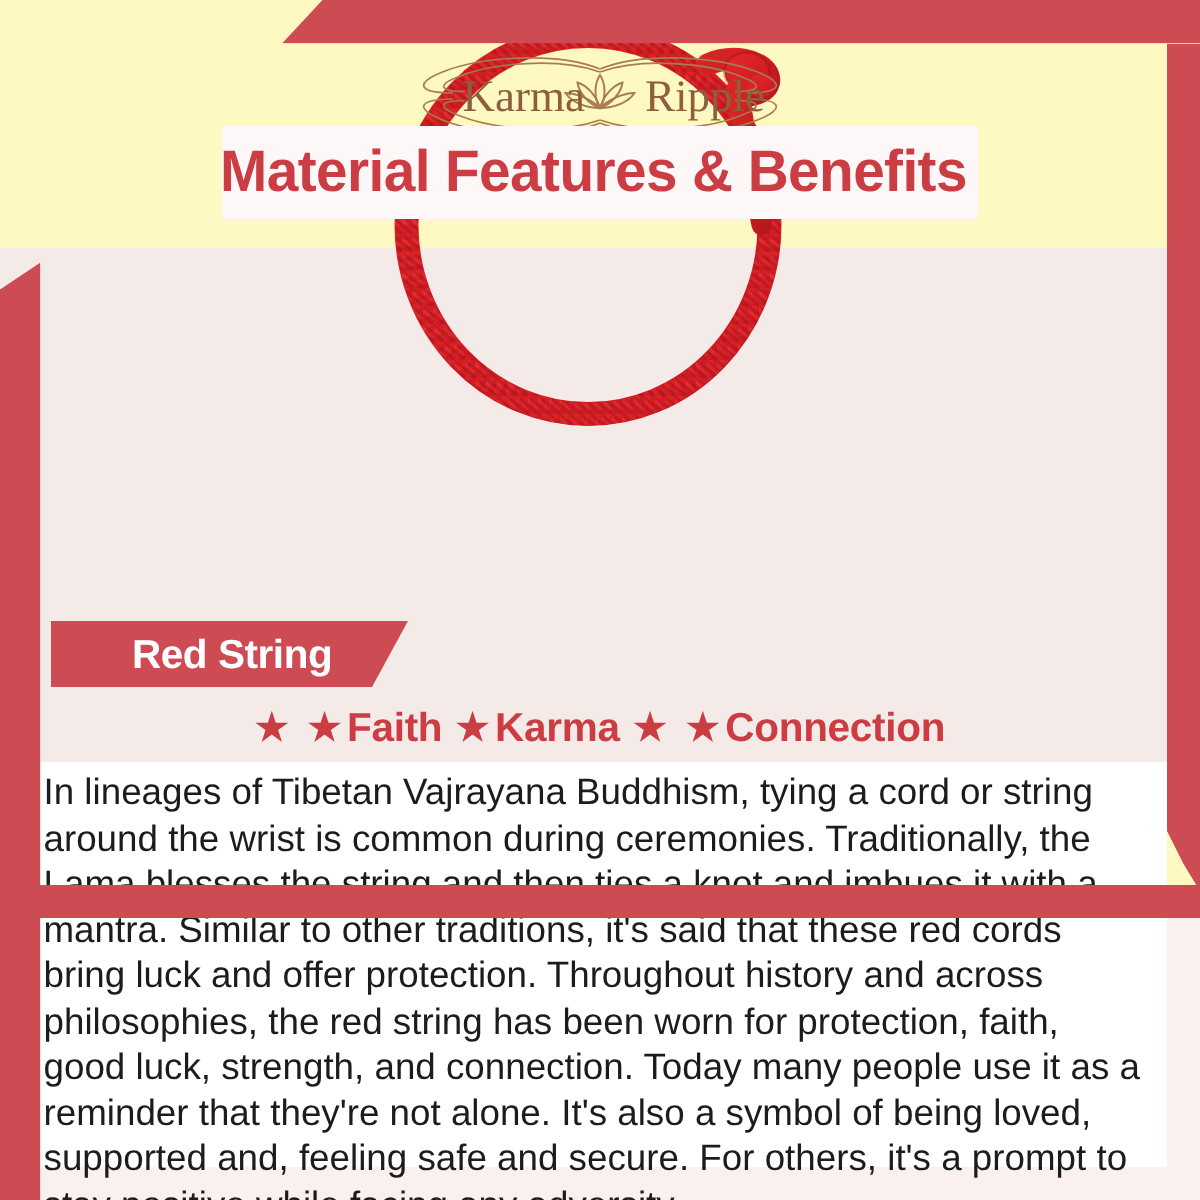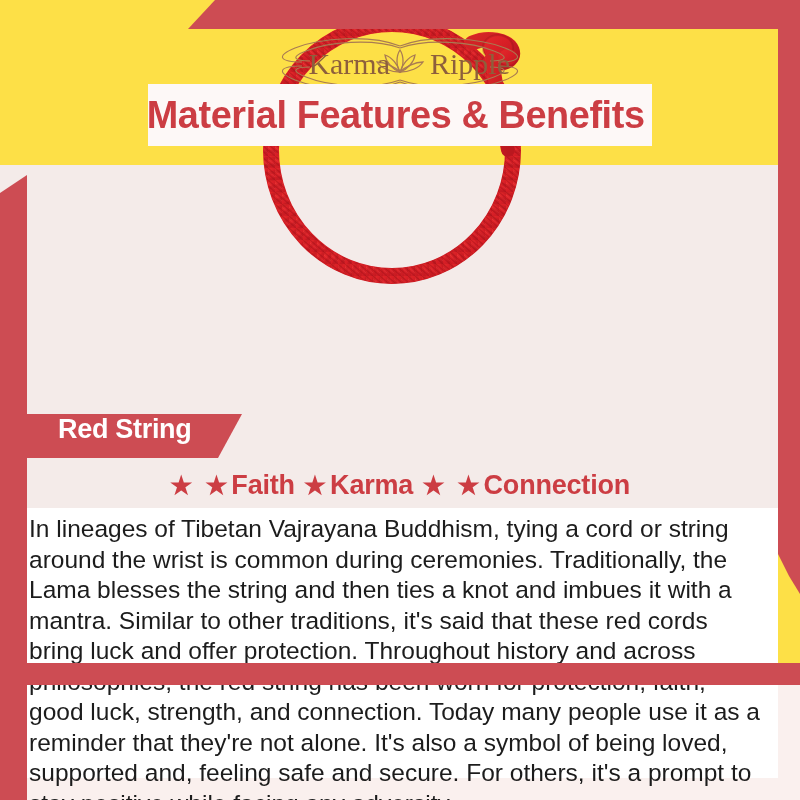--- a/index.html
+++ b/index.html
@@ -4,22 +4,22 @@
 <style>
   * { margin:0; padding:0; box-sizing:border-box; }
   html, body {
     width:800px; height:800px;
     overflow:hidden;
     font-family:"Liberation Sans", sans-serif;
     background:#faf0ee;
   }
   #page {
     position:relative;
-    width:800px; height:685px;
-    background:#fde047;
+    width:800px; height:612px;
+    background:#fef9c3;
   }
 
   
   .frame-top {
     position:absolute; top:0; left:0; width:800px; height:29px;
     background:#cd4c53;
     clip-path: polygon(215px 0, 800px 0, 800px 29px, 188px 29px);
     z-index:6;
   }
   .frame-right {
@@ -71,24 +71,24 @@
     z-index:1;
   }
   .hero-img {
     position:absolute; top:0; left:0; width:800px; height:343px;
     display:flex; align-items:flex-start; justify-content:center;
     z-index:2;
   }
 
   
   .ribbon {
-    position:absolute; top:414px; left:4px; height:44px; width:238px;
+    position:absolute; top:414px; left:34px; height:44px; width:238px;
     background:#cd4c53;
     clip-path: polygon(0 0, 238px 0, 214px 44px, 0 44px);
-    display:flex; 
+    display:flex; align-items:center;
     z-index:7;
   }
   .ribbon-label {
     color:#ffffff;
     font-family:"Liberation Sans Narrow","Liberation Sans", sans-serif;
     font-weight:bold;
     font-size:27px;
     padding-left:54px;
     letter-spacing:-0.3px;
     white-space:nowrap;

